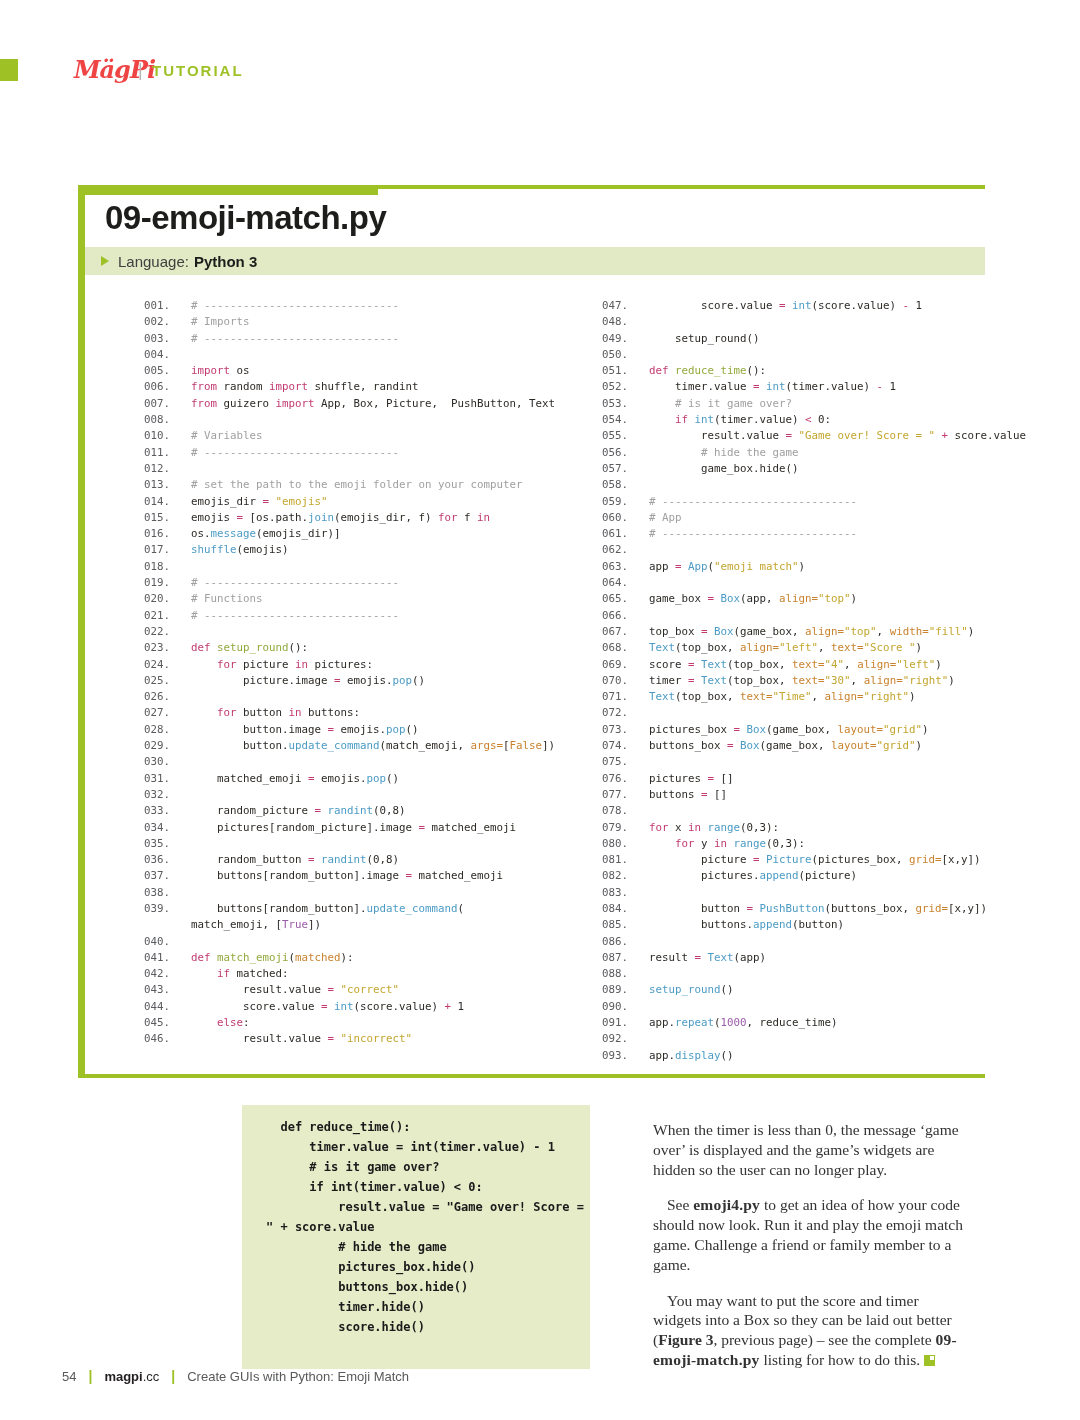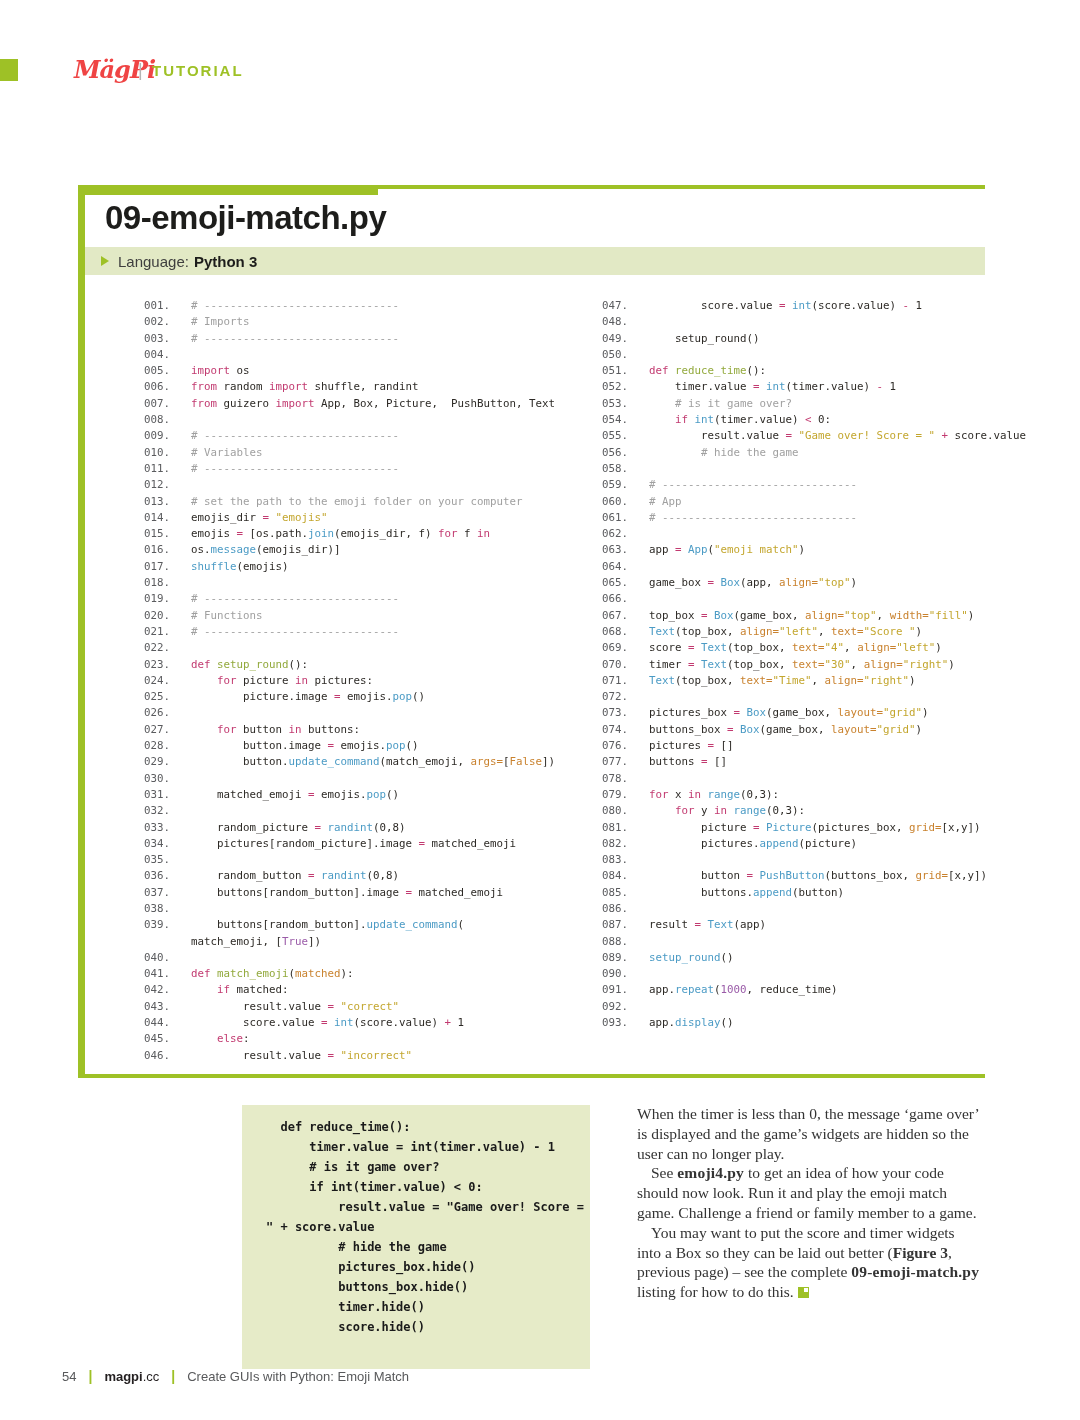--- a/index.html
+++ b/index.html
@@ -43,21 +43,21 @@
   .tk-f{color:#92a93c;}
   .tk-u{color:#9a5ba8;}
   
   .snippet-box{position:absolute;left:242px;top:1105px;width:348px;height:264px;
         background:#e6ebc8;box-sizing:border-box;padding:12px 0 0 24px;}
   .snippet-line{white-space:pre;font-family:"DejaVu Sans Mono",monospace;font-size:12px;
         line-height:20px;color:#1a1a1a;font-weight:bold;}
   
   .body-text{position:absolute;left:637px;top:1104px;width:345px;
         font-family:"Liberation Serif",serif;font-size:15.5px;line-height:19.8px;color:#333;}
-  .body-text p{margin:0;}
+  .body-text p{margin:16px;}
   .body-text p.indent{text-indent:14px;}
   .fn{font-weight:bold;letter-spacing:0.2px;}
   .end-icon{display:inline-block;width:11px;height:11px;background:#9ec126;
         vertical-align:-1px;position:relative;}
   .end-icon::after{content:"";position:absolute;right:1px;top:1px;width:4px;height:4px;background:#fff;}
   
   .footer{position:absolute;left:62px;top:1368px;display:flex;align-items:center;
         font-size:13px;color:#58595b;}
   .footer .bar{color:#9ec126;font-weight:bold;margin:0 12px;font-size:14px;}
   .footer .mag{color:#231f20;font-weight:bold;}
@@ -83,21 +83,20 @@
   <div class="code-area">
     <div class="code-col" id="code-left">
         <div class="row"><span class="num">001.</span><span class="tk-c"># ------------------------------</span></div>
         <div class="row"><span class="num">002.</span><span class="tk-c"># Imports</span></div>
         <div class="row"><span class="num">003.</span><span class="tk-c"># ------------------------------</span></div>
         <div class="row"><span class="num">004.</span></div>
         <div class="row"><span class="num">005.</span><span class="tk-k">import</span><span class="tk-t"> os</span></div>
         <div class="row"><span class="num">006.</span><span class="tk-k">from</span><span class="tk-t"> random </span><span class="tk-k">import</span><span class="tk-t"> shuffle, randint</span></div>
         <div class="row"><span class="num">007.</span><span class="tk-k">from</span><span class="tk-t"> guizero </span><span class="tk-k">import</span><span class="tk-t"> App, Box, Picture,  PushButton, Text</span></div>
         <div class="row"><span class="num">008.</span></div>
-        <div class="row"><span class="num">009.</span><span class="tk-c"># ------------------------------</span></div>
         <div class="row"><span class="num">010.</span><span class="tk-c"># Variables</span></div>
         <div class="row"><span class="num">011.</span><span class="tk-c"># ------------------------------</span></div>
         <div class="row"><span class="num">012.</span></div>
         <div class="row"><span class="num">013.</span><span class="tk-c"># set the path to the emoji folder on your computer</span></div>
         <div class="row"><span class="num">014.</span><span class="tk-t">emojis_dir </span><span class="tk-k">=</span><span class="tk-s"> "emojis"</span></div>
         <div class="row"><span class="num">015.</span><span class="tk-t">emojis </span><span class="tk-k">=</span><span class="tk-t"> [os.path.</span><span class="tk-b">join</span><span class="tk-t">(emojis_dir, f) </span><span class="tk-k">for</span><span class="tk-t"> f </span><span class="tk-k">in</span></div>
         <div class="row"><span class="num">016.</span><span class="tk-t">os.</span><span class="tk-b">message</span><span class="tk-t">(emojis_dir)]</span></div>
         <div class="row"><span class="num">017.</span><span class="tk-b">shuffle</span><span class="tk-t">(emojis)</span></div>
         <div class="row"><span class="num">018.</span></div>
         <div class="row"><span class="num">019.</span><span class="tk-c"># ------------------------------</span></div>
@@ -134,37 +133,39 @@
         <div class="row"><span class="num">047.</span><span class="tk-t">        score.value </span><span class="tk-k">=</span><span class="tk-t"> </span><span class="tk-b">int</span><span class="tk-t">(score.value) </span><span class="tk-k">-</span><span class="tk-t"> 1</span></div>
         <div class="row"><span class="num">048.</span></div>
         <div class="row"><span class="num">049.</span><span class="tk-t">    setup_round()</span></div>
         <div class="row"><span class="num">050.</span></div>
         <div class="row"><span class="num">051.</span><span class="tk-k">def</span><span class="tk-f"> reduce_time</span><span class="tk-t">():</span></div>
         <div class="row"><span class="num">052.</span><span class="tk-t">    timer.value </span><span class="tk-k">=</span><span class="tk-t"> </span><span class="tk-b">int</span><span class="tk-t">(timer.value) </span><span class="tk-k">-</span><span class="tk-t"> 1</span></div>
         <div class="row"><span class="num">053.</span><span class="tk-t">    </span><span class="tk-c"># is it game over?</span></div>
         <div class="row"><span class="num">054.</span><span class="tk-t">    </span><span class="tk-k">if</span><span class="tk-t"> </span><span class="tk-b">int</span><span class="tk-t">(timer.value) </span><span class="tk-k">&lt;</span><span class="tk-t"> 0:</span></div>
         <div class="row"><span class="num">055.</span><span class="tk-t">        result.value </span><span class="tk-k">=</span><span class="tk-t"> </span><span class="tk-s">"Game over! Score = "</span><span class="tk-t"> </span><span class="tk-k">+</span><span class="tk-t"> score.value</span></div>
         <div class="row"><span class="num">056.</span><span class="tk-t">        </span><span class="tk-c"># hide the game</span></div>
+        <div class="row"><span class="num">057.</span><span class="tk-t">        game_box.hide()</span></div>
         <div class="row"><span class="num">058.</span></div>
         <div class="row"><span class="num">059.</span><span class="tk-c"># ------------------------------</span></div>
         <div class="row"><span class="num">060.</span><span class="tk-c"># App</span></div>
         <div class="row"><span class="num">061.</span><span class="tk-c"># ------------------------------</span></div>
         <div class="row"><span class="num">062.</span></div>
         <div class="row"><span class="num">063.</span><span class="tk-t">app </span><span class="tk-k">=</span><span class="tk-t"> </span><span class="tk-b">App</span><span class="tk-t">(</span><span class="tk-s">"emoji match"</span><span class="tk-t">)</span></div>
         <div class="row"><span class="num">064.</span></div>
         <div class="row"><span class="num">065.</span><span class="tk-t">game_box </span><span class="tk-k">=</span><span class="tk-t"> </span><span class="tk-b">Box</span><span class="tk-t">(app, </span><span class="tk-p">align=</span><span class="tk-s">"top"</span><span class="tk-t">)</span></div>
         <div class="row"><span class="num">066.</span></div>
         <div class="row"><span class="num">067.</span><span class="tk-t">top_box </span><span class="tk-k">=</span><span class="tk-t"> </span><span class="tk-b">Box</span><span class="tk-t">(game_box, </span><span class="tk-p">align=</span><span class="tk-s">"top"</span><span class="tk-t">, </span><span class="tk-p">width=</span><span class="tk-s">"fill"</span><span class="tk-t">)</span></div>
         <div class="row"><span class="num">068.</span><span class="tk-b">Text</span><span class="tk-t">(top_box, </span><span class="tk-p">align=</span><span class="tk-s">"left"</span><span class="tk-t">, </span><span class="tk-p">text=</span><span class="tk-s">"Score "</span><span class="tk-t">)</span></div>
         <div class="row"><span class="num">069.</span><span class="tk-t">score </span><span class="tk-k">=</span><span class="tk-t"> </span><span class="tk-b">Text</span><span class="tk-t">(top_box, </span><span class="tk-p">text=</span><span class="tk-s">"4"</span><span class="tk-t">, </span><span class="tk-p">align=</span><span class="tk-s">"left"</span><span class="tk-t">)</span></div>
         <div class="row"><span class="num">070.</span><span class="tk-t">timer </span><span class="tk-k">=</span><span class="tk-t"> </span><span class="tk-b">Text</span><span class="tk-t">(top_box, </span><span class="tk-p">text=</span><span class="tk-s">"30"</span><span class="tk-t">, </span><span class="tk-p">align=</span><span class="tk-s">"right"</span><span class="tk-t">)</span></div>
         <div class="row"><span class="num">071.</span><span class="tk-b">Text</span><span class="tk-t">(top_box, </span><span class="tk-p">text=</span><span class="tk-s">"Time"</span><span class="tk-t">, </span><span class="tk-p">align=</span><span class="tk-s">"right"</span><span class="tk-t">)</span></div>
         <div class="row"><span class="num">072.</span></div>
         <div class="row"><span class="num">073.</span><span class="tk-t">pictures_box </span><span class="tk-k">=</span><span class="tk-t"> </span><span class="tk-b">Box</span><span class="tk-t">(game_box, </span><span class="tk-p">layout=</span><span class="tk-s">"grid"</span><span class="tk-t">)</span></div>
         <div class="row"><span class="num">074.</span><span class="tk-t">buttons_box </span><span class="tk-k">=</span><span class="tk-t"> </span><span class="tk-b">Box</span><span class="tk-t">(game_box, </span><span class="tk-p">layout=</span><span class="tk-s">"grid"</span><span class="tk-t">)</span></div>
+        <div class="row"><span class="num">075.</span></div>
         <div class="row"><span class="num">076.</span><span class="tk-t">pictures </span><span class="tk-k">=</span><span class="tk-t"> []</span></div>
         <div class="row"><span class="num">077.</span><span class="tk-t">buttons </span><span class="tk-k">=</span><span class="tk-t"> []</span></div>
         <div class="row"><span class="num">078.</span></div>
         <div class="row"><span class="num">079.</span><span class="tk-k">for</span><span class="tk-t"> x </span><span class="tk-k">in</span><span class="tk-t"> </span><span class="tk-b">range</span><span class="tk-t">(0,3):</span></div>
         <div class="row"><span class="num">080.</span><span class="tk-t">    </span><span class="tk-k">for</span><span class="tk-t"> y </span><span class="tk-k">in</span><span class="tk-t"> </span><span class="tk-b">range</span><span class="tk-t">(0,3):</span></div>
         <div class="row"><span class="num">081.</span><span class="tk-t">        picture </span><span class="tk-k">=</span><span class="tk-t"> </span><span class="tk-b">Picture</span><span class="tk-t">(pictures_box, </span><span class="tk-p">grid=</span><span class="tk-t">[x,y])</span></div>
         <div class="row"><span class="num">082.</span><span class="tk-t">        pictures.</span><span class="tk-b">append</span><span class="tk-t">(picture)</span></div>
         <div class="row"><span class="num">083.</span></div>
         <div class="row"><span class="num">084.</span><span class="tk-t">        button </span><span class="tk-k">=</span><span class="tk-t"> </span><span class="tk-b">PushButton</span><span class="tk-t">(buttons_box, </span><span class="tk-p">grid=</span><span class="tk-t">[x,y])</span></div>
         <div class="row"><span class="num">085.</span><span class="tk-t">        buttons.</span><span class="tk-b">append</span><span class="tk-t">(button)</span></div>

